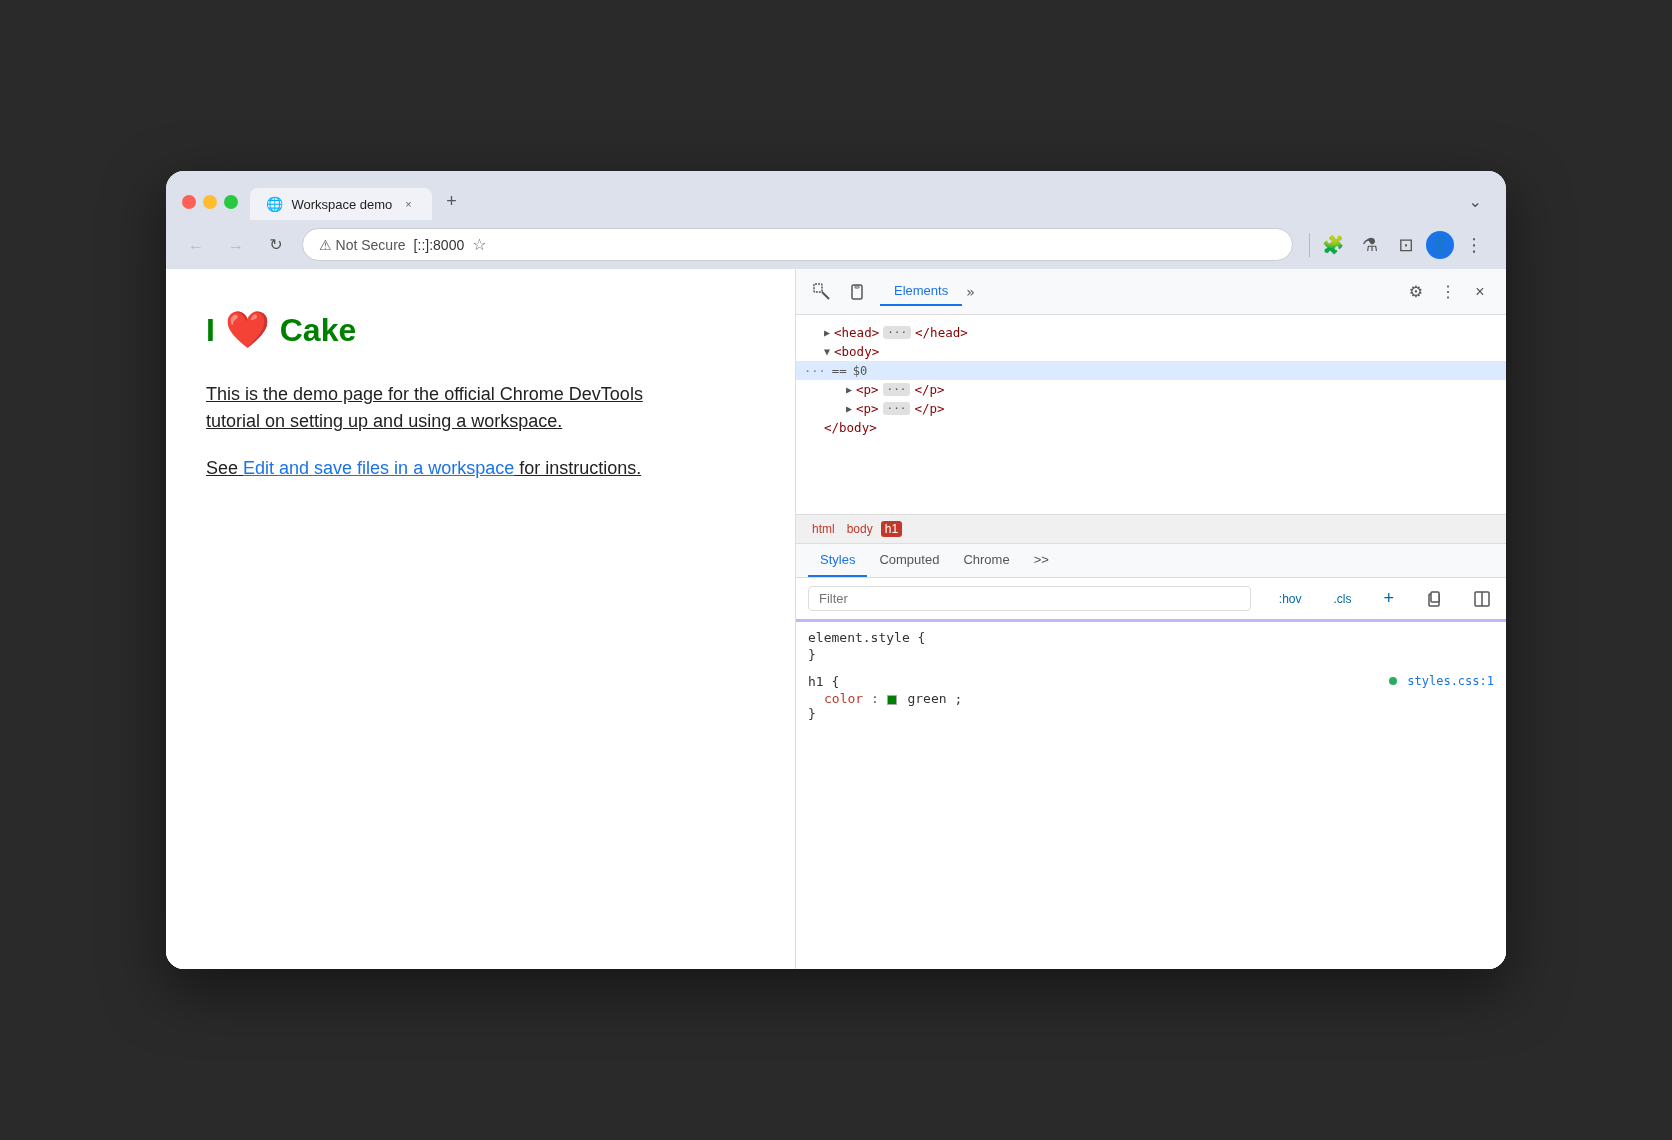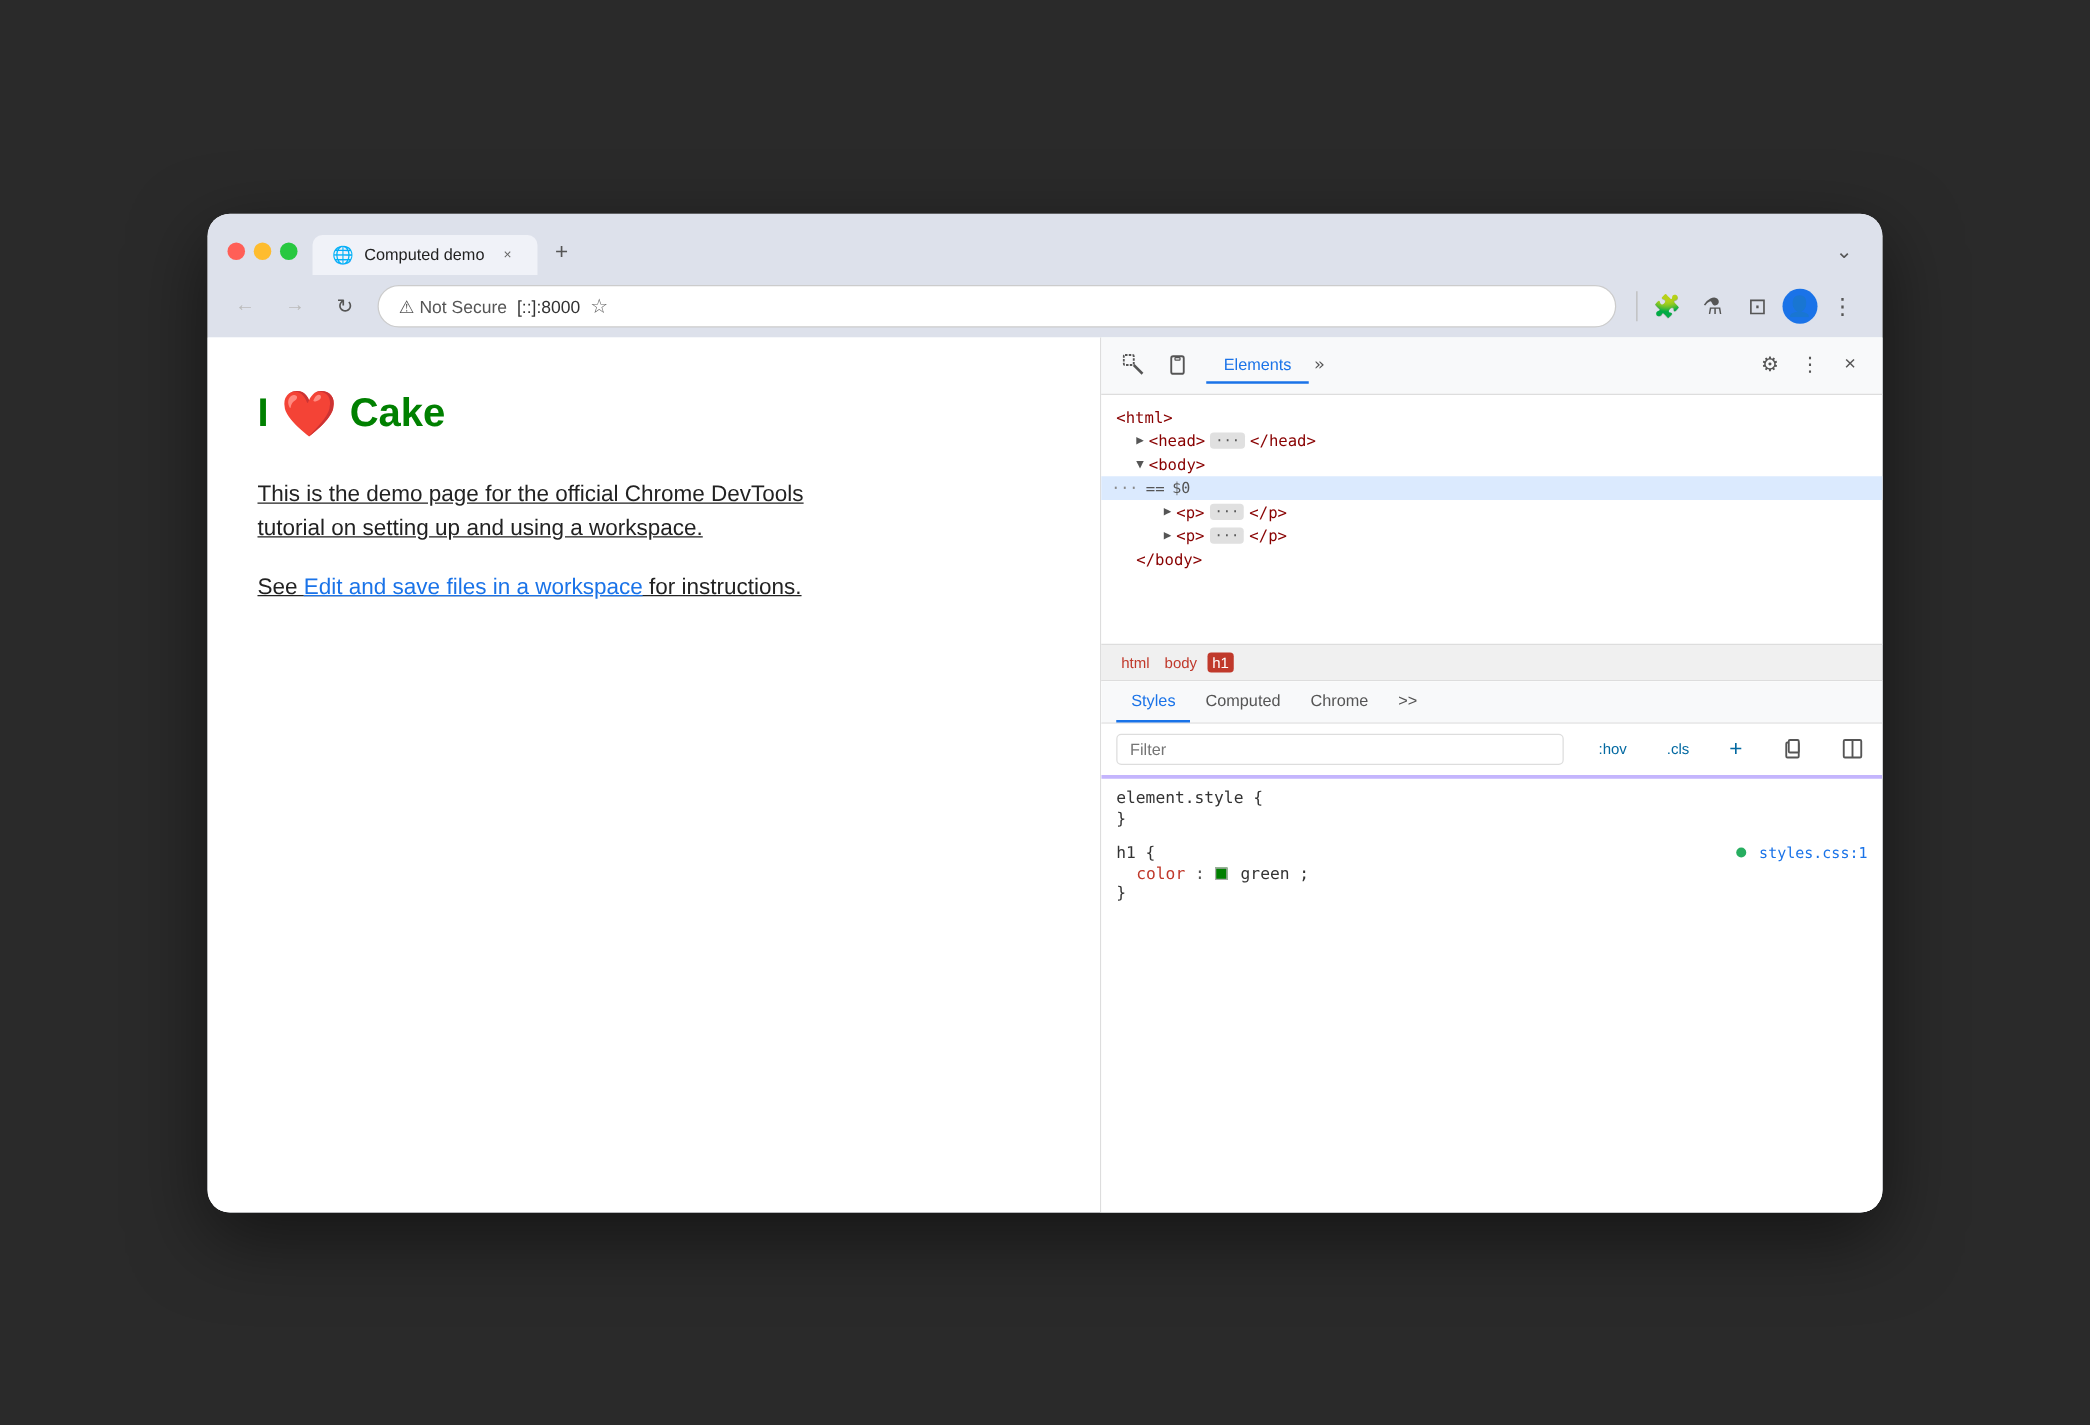--- a/index.html
+++ b/index.html
@@ -232,21 +232,21 @@
     }
 
     .page-link {
       color: #1a73e8;
       text-decoration: underline;
       cursor: pointer;
     }
 
     
     .devtools-panel {
-      width: 626px;
+      width: 711px;
       background: #f8f9fa;
       border-left: 1px solid #ddd;
       display: flex;
       flex-direction: column;
       font-family: 'Consolas', 'Monaco', monospace;
     }
 
     .devtools-toolbar {
       background: #f8f9fa;
       border-bottom: 1px solid #ddd;
@@ -506,21 +506,21 @@
 
   <div class="title-bar">
     <div class="traffic-lights">
       <div class="tl tl-red"></div>
       <div class="tl tl-yellow"></div>
       <div class="tl tl-green"></div>
     </div>
     <div class="tabs-area">
       <div class="tab-active">
         <span class="tab-favicon">🌐</span>
-        <span class="tab-title">Computed demo</span>
+        <span class="tab-title">Workspace demo</span>
         <span class="tab-close">×</span>
       </div>
       <div class="tab-new">+</div>
     </div>
     <div class="tab-dropdown">⌄</div>
   </div>
 
   <div class="nav-bar">
     <button class="nav-btn disabled">←</button>
     <button class="nav-btn disabled">→</button>
@@ -584,23 +584,20 @@
         </div>
         <div class="dt-right-btns">
           <button class="dt-tool-btn">⚙</button>
           <button class="dt-tool-btn">⋮</button>
           <button class="dt-tool-btn">×</button>
         </div>
       </div>
 
       <div class="dom-tree">
 
-        <div class="dom-line">
-          <span class="dom-tag">&lt;html&gt;</span>
-        </div>
 
         <div class="dom-line" style="padding-left:28px;">
           <span class="dom-arrow">▶</span>
           <span class="dom-tag">&lt;head&gt;</span>
           <span class="dom-dots">···</span>
           <span class="dom-tag">&lt;/head&gt;</span>
         </div>
 
         <div class="dom-line" style="padding-left:28px;">
           <span class="dom-arrow">▼</span>

